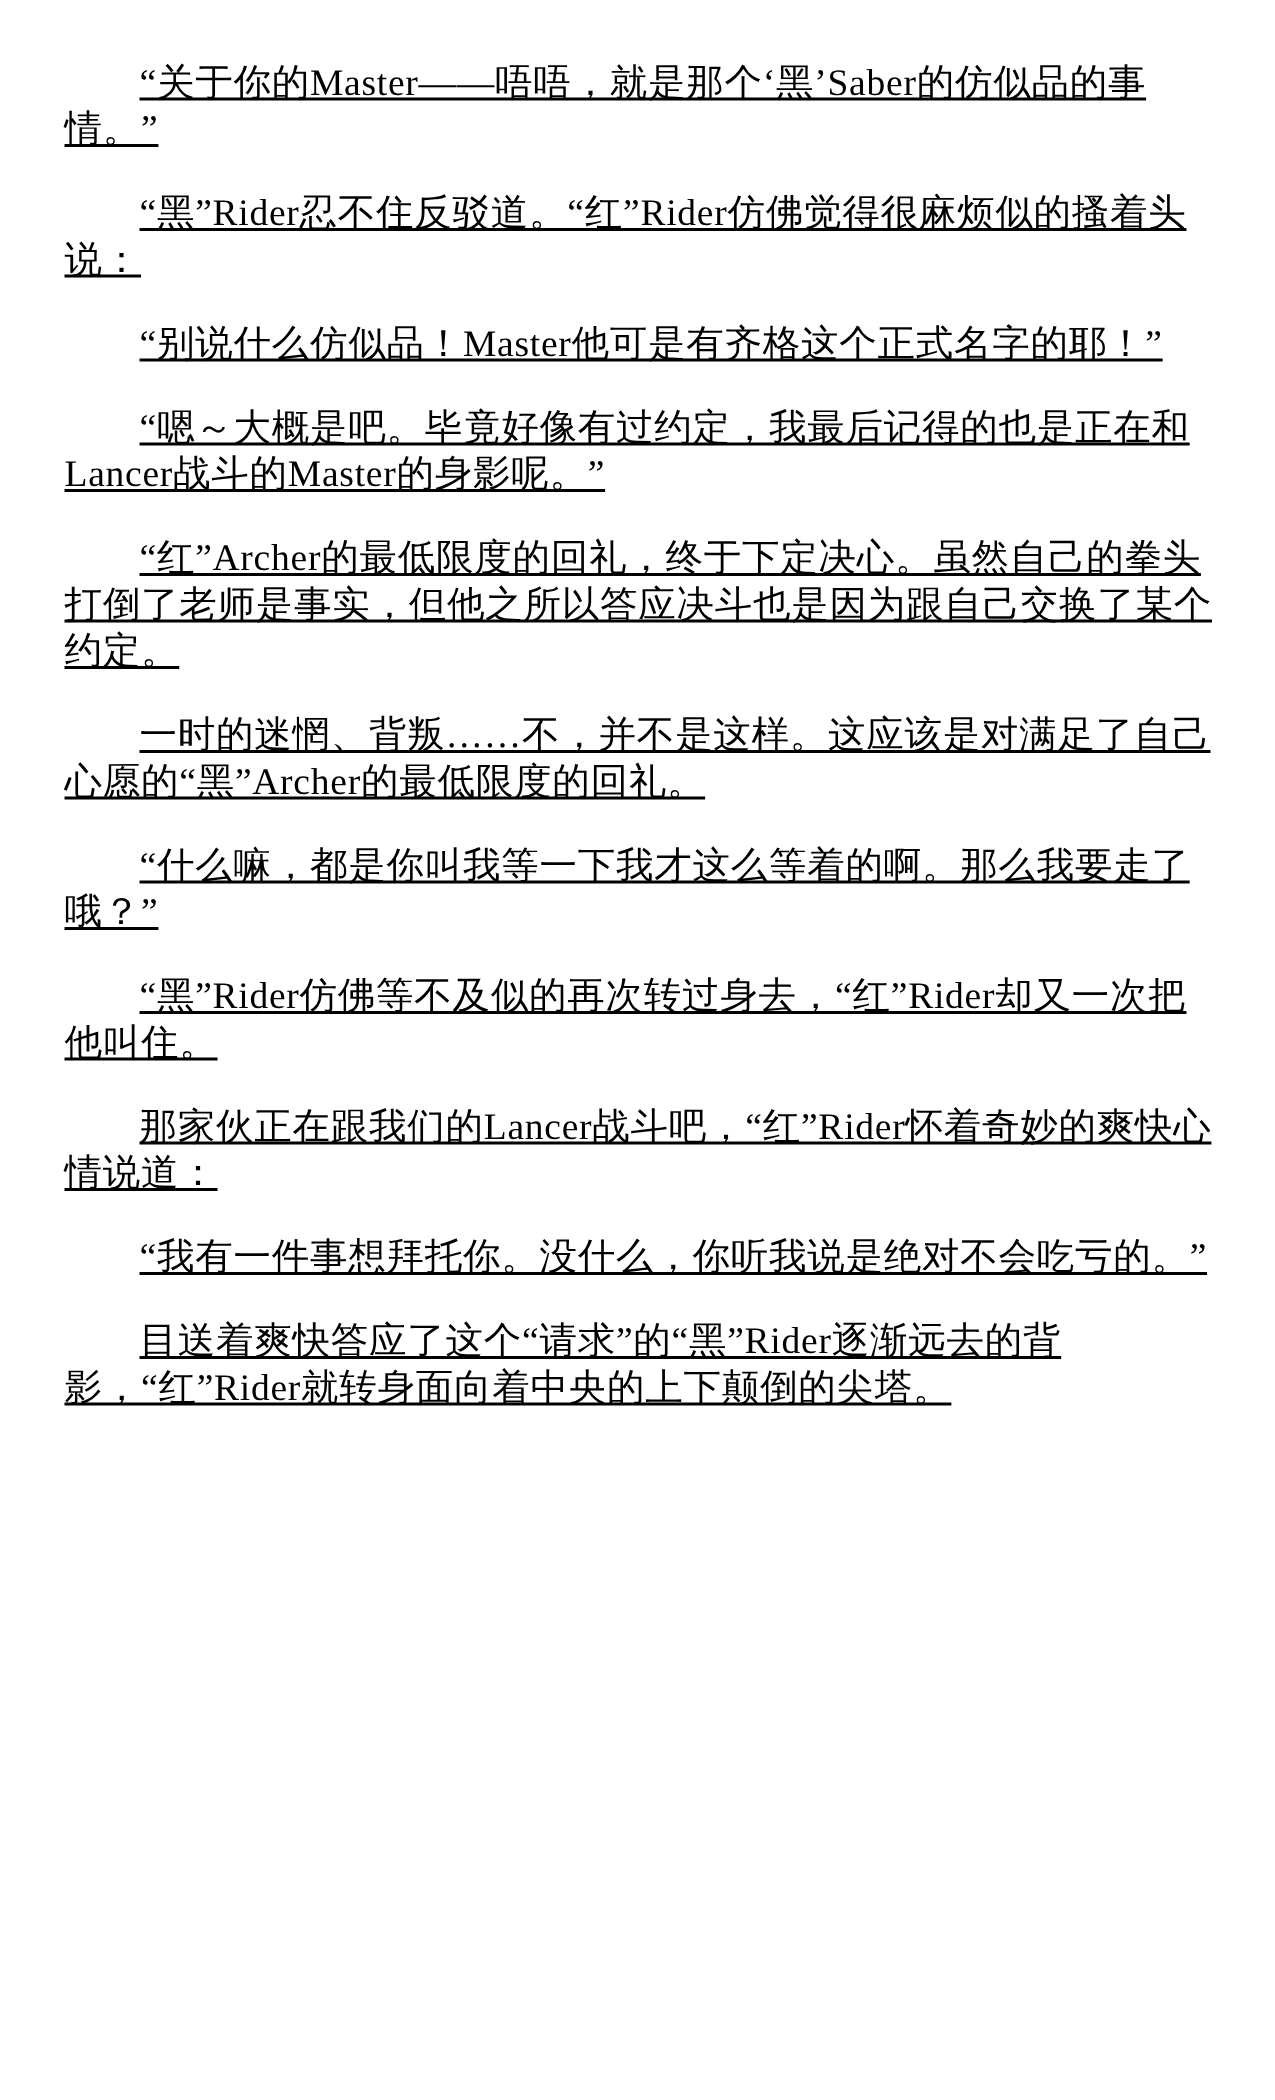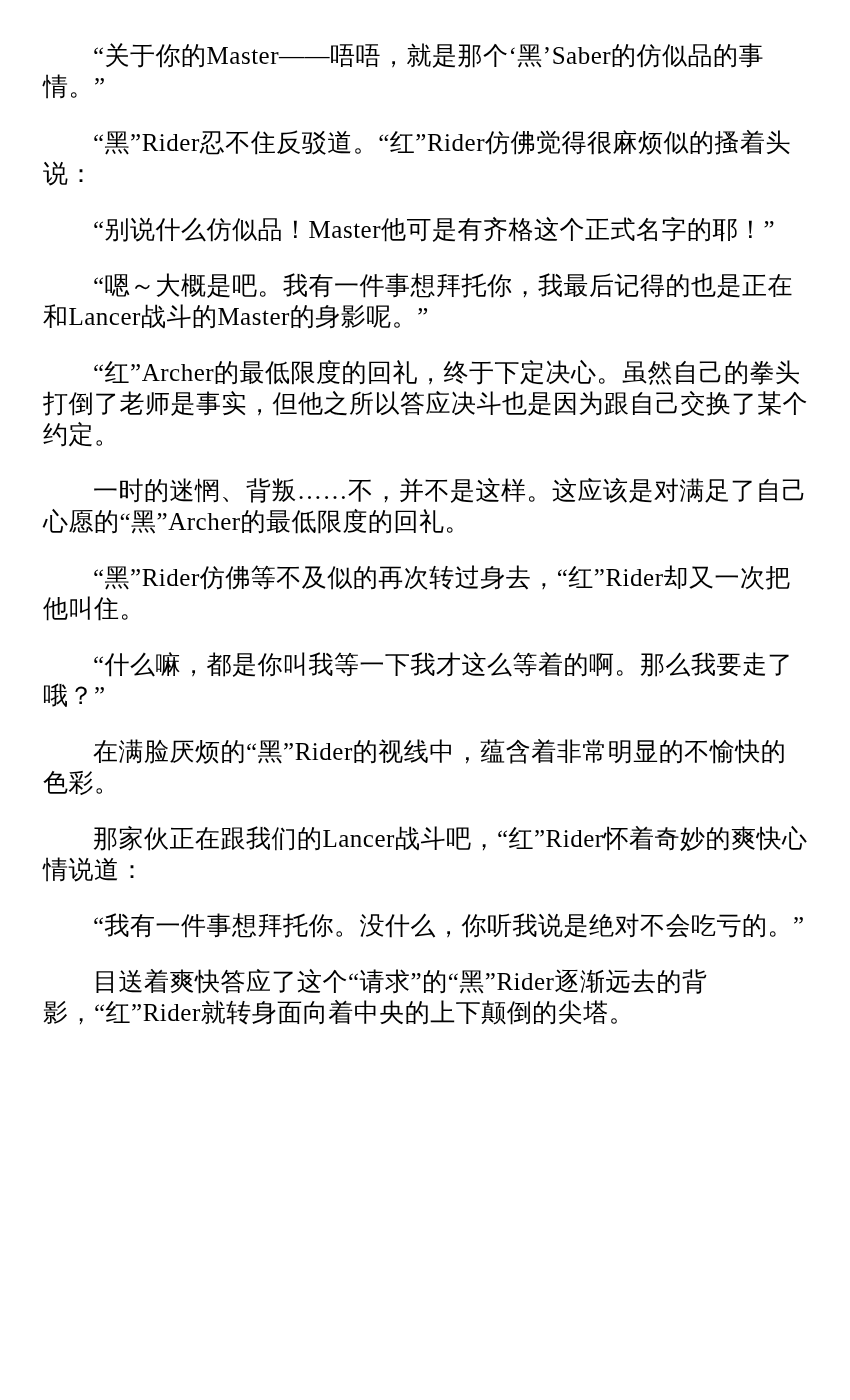--- a/index.html
+++ b/index.html
@@ -13,40 +13,40 @@
     overflow: hidden;
     color: #000000;
     font-family: "Liberation Serif", "DejaVu Serif", serif;
   }
   .page {
     box-sizing: border-box;
     width: 850px;
     height: 1400px;
     padding: 40px 39px 0 43px;
     background: #ffffff;
+    text-decoration: underline;
   }
   .para {
     margin: 0 0 25px 0;
     font-size: 25px;
     line-height: 31px;
     text-indent: 2em;
     text-align: left;
     letter-spacing: 0.5px;
     word-break: normal;
   }
 </style>
 </head>
 <body>
 
 <div class="page">
   <p class="para">“关于你的Master——唔唔，就是那个‘黑’Saber的仿似品的事情。”</p>
   <p class="para">“黑”Rider忍不住反驳道。“红”Rider仿佛觉得很麻烦似的搔着头说：</p>
   <p class="para">“别说什么仿似品！Master他可是有齐格这个正式名字的耶！”</p>
-  <p class="para">“嗯～大概是吧。我有一件事想拜托你，我最后记得的也是正在和Lancer战斗的Master的身影呢。”</p>
+  <p class="para">“嗯～大概是吧。毕竟好像有过约定，我最后记得的也是正在和Lancer战斗的Master的身影呢。”</p>
   <p class="para">“红”Archer的最低限度的回礼，终于下定决心。虽然自己的拳头打倒了老师是事实，但他之所以答应决斗也是因为跟自己交换了某个约定。</p>
   <p class="para">一时的迷惘、背叛……不，并不是这样。这应该是对满足了自己心愿的“黑”Archer的最低限度的回礼。</p>
+  <p class="para">“什么嘛，都是你叫我等一下我才这么等着的啊。那么我要走了哦？”</p>
   <p class="para">“黑”Rider仿佛等不及似的再次转过身去，“红”Rider却又一次把他叫住。</p>
-  <p class="para">“什么嘛，都是你叫我等一下我才这么等着的啊。那么我要走了哦？”</p>
-  <p class="para">在满脸厌烦的“黑”Rider的视线中，蕴含着非常明显的不愉快的色彩。</p>
   <p class="para">那家伙正在跟我们的Lancer战斗吧，“红”Rider怀着奇妙的爽快心情说道：</p>
   <p class="para">“我有一件事想拜托你。没什么，你听我说是绝对不会吃亏的。”</p>
   <p class="para">目送着爽快答应了这个“请求”的“黑”Rider逐渐远去的背影，“红”Rider就转身面向着中央的上下颠倒的尖塔。</p>
 </div>
 
 </body></html>

